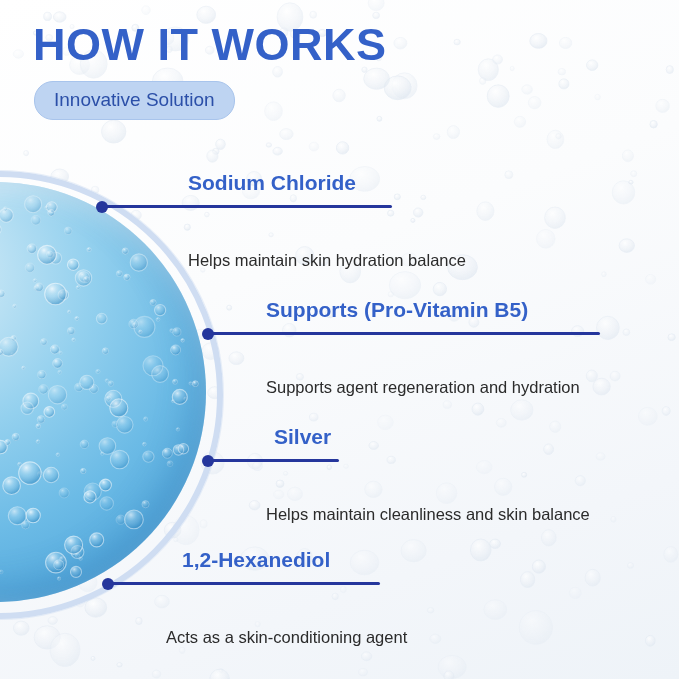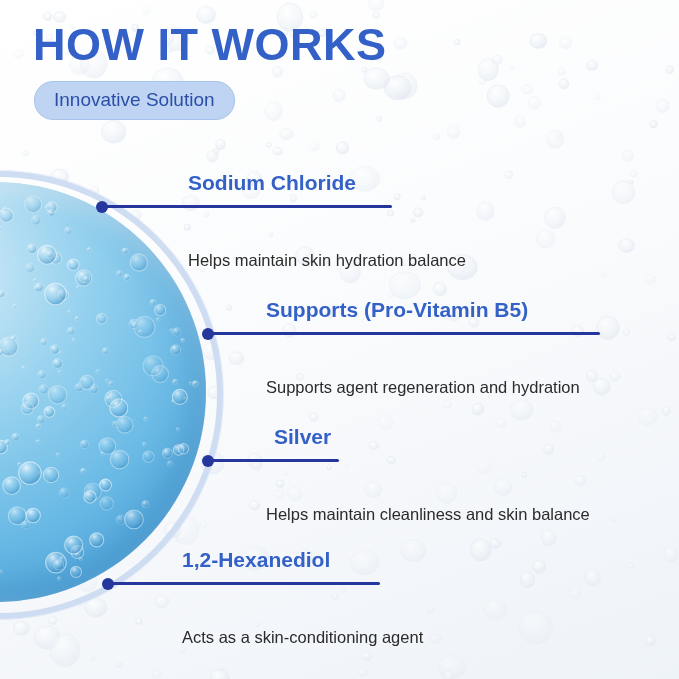--- a/index.html
+++ b/index.html
@@ -157,21 +157,21 @@
   #row-panthenol .callout-desc  { left: 58px; }
 
   #row-silver   { left: 208px; top: 459px; }
   #row-silver   .leader { width: 131px; }
   #row-silver   .callout-title { left: 58px; margin-left: 8px; }
   #row-silver   .callout-desc  { left: 58px; }
 
   #row-hexanediol { left: 108px; top: 582px; }
   #row-hexanediol .leader { width: 272px; }
   #row-hexanediol .callout-title { left: 74px; }
-  #row-hexanediol .callout-desc  { left: 74px; }
+  #row-hexanediol .callout-desc  { left: 58px; }
 </style>
 </head>
 <body>
 
 <div id="infographic">
 
   <svg id="droplet-layer" viewBox="0 0 679 679" width="679" height="679" aria-hidden="true">
     <defs>
       <radialGradient id="dropg" cx="38%" cy="30%" r="72%">
         <stop offset="0%" stop-color="#ffffff" stop-opacity="0.95"></stop>

